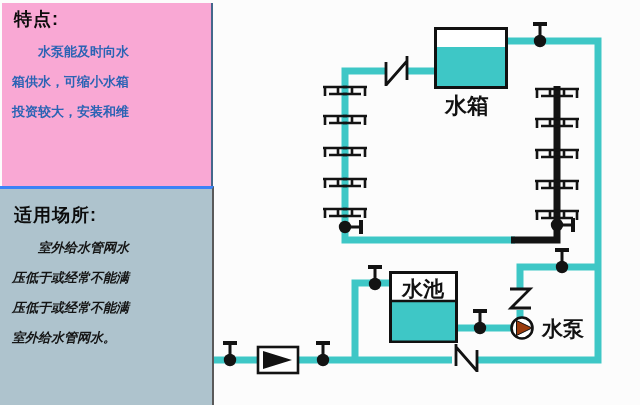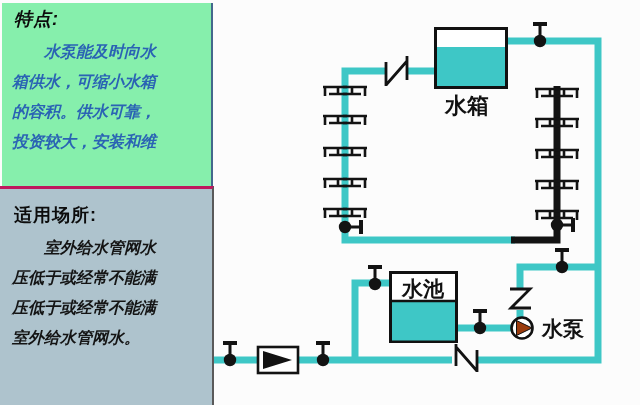--- a/index.html
+++ b/index.html
@@ -1,27 +1,27 @@
 <!DOCTYPE html>
 <html><head>
 <meta charset="utf-8">
 <style>
   html,body{margin:0;padding:0;background:#ffffff;}
   #stage{position:relative;width:640px;height:405px;overflow:hidden;background:#fcfcfc;
          font-family:"Liberation Sans", sans-serif;}
   #pipes{position:absolute;left:0;top:0;}
   .panel{position:absolute;box-sizing:border-box;font-weight:bold;}
-  #panel-features{left:2px;top:3px;width:211px;height:183px;background:#86efac;
-                  border-right:2px solid #44688C;padding:4px 6px 0 10px;font-style:italic;}
+  #panel-features{left:2px;top:3px;width:211px;height:183px;background:#f9a8d4;
+                  border-right:2px solid #44688C;padding:4px 6px 0 10px;}
   #panel-usage{left:0;top:186px;width:214px;height:219px;background:#AEC3CD;
-               border-top:3px solid #be185d;border-right:2px solid #5a5a5a;
+               border-top:3px solid #3b82f6;border-right:2px solid #5a5a5a;
                padding:14px 6px 0 12px;}
   .panel-heading{font-size:18px;color:#0c0c0c;letter-spacing:1px;margin:0 0 6px 2px;
                  font-weight:bold;}
-  .panel-line{font-size:16px;line-height:30px;white-space:nowrap;letter-spacing:0px;}
+  .panel-line{font-size:13px;line-height:30px;white-space:nowrap;letter-spacing:0px;}
   .indent{text-indent:2.0em;}
   #panel-features .panel-line{color:#2A63B4;}
   #panel-usage .panel-line{color:#141414;font-style:italic;}
   svg text{font-family:"Liberation Sans", sans-serif;font-weight:bold;fill:#111;}
 </style>
 </head>
 <body>
 
 <div id="stage">
 
@@ -127,21 +127,20 @@
       <circle cx="522" cy="328" r="10.5" fill="#ffffff" stroke="#111111" stroke-width="2.6"></circle>
       <path d="M516.5,320.5 L532,328 L516.5,335.5 Z" fill="#9A3B0C" stroke="#111111" stroke-width="1"></path>
     </g>
     <text x="542" y="336" font-size="21" text-anchor="start">水泵</text>
   </svg>
 
   <div class="panel" id="panel-features">
     <div class="panel-heading">特点:</div>
     <div class="panel-line indent">水泵能及时向水</div>
     <div class="panel-line">箱供水，可缩小水箱</div>
-    <div class="panel-line">的容积。供水可靠，</div>
     <div class="panel-line">投资较大，安装和维</div>
   </div>
 
   <div class="panel" id="panel-usage">
     <div class="panel-heading">适用场所:</div>
     <div class="panel-line indent">室外给水管网水</div>
     <div class="panel-line">压低于或经常不能满</div>
     <div class="panel-line">压低于或经常不能满</div>
     <div class="panel-line">室外给水管网水。</div>
   </div>

